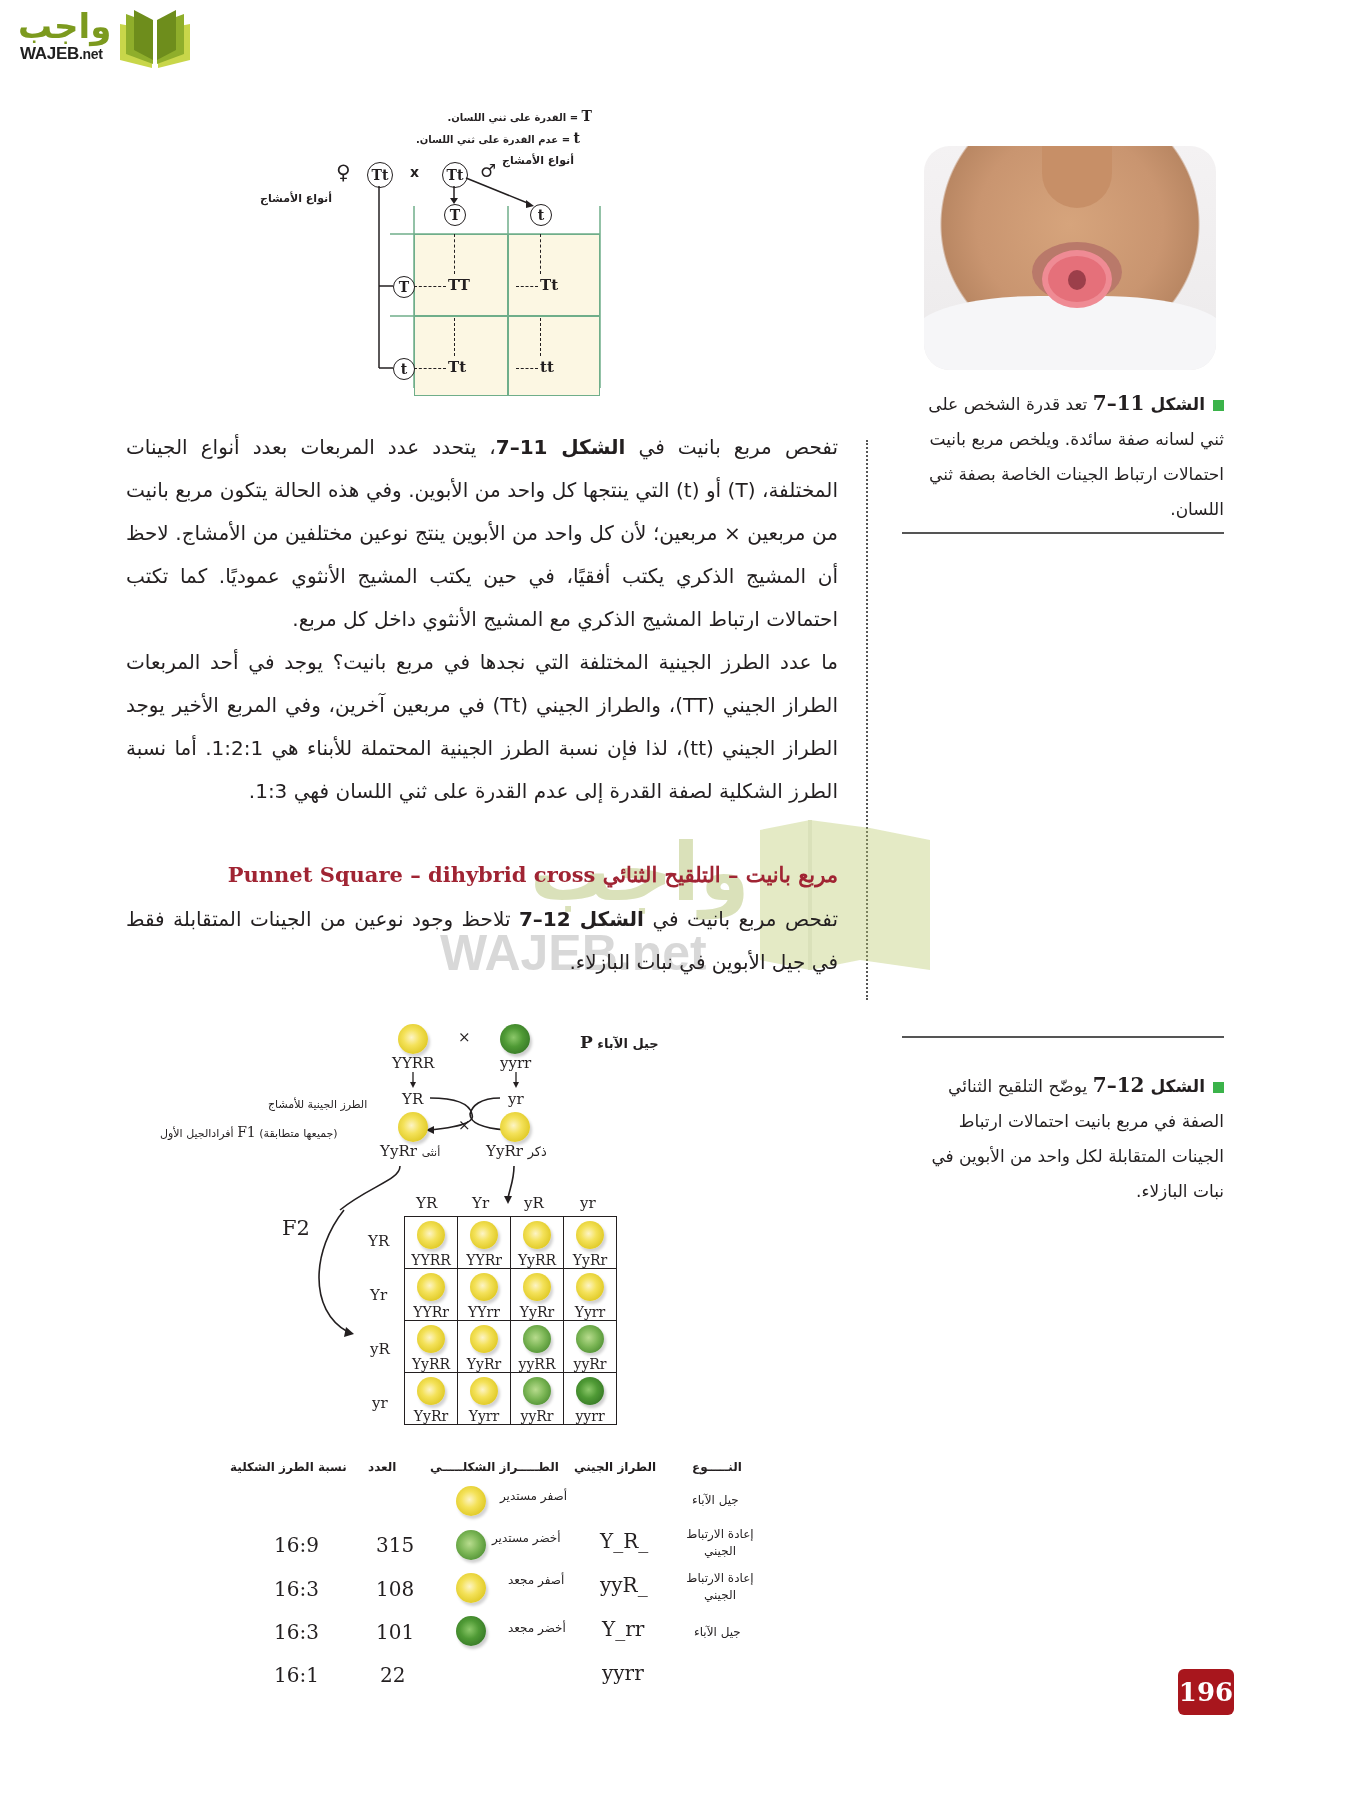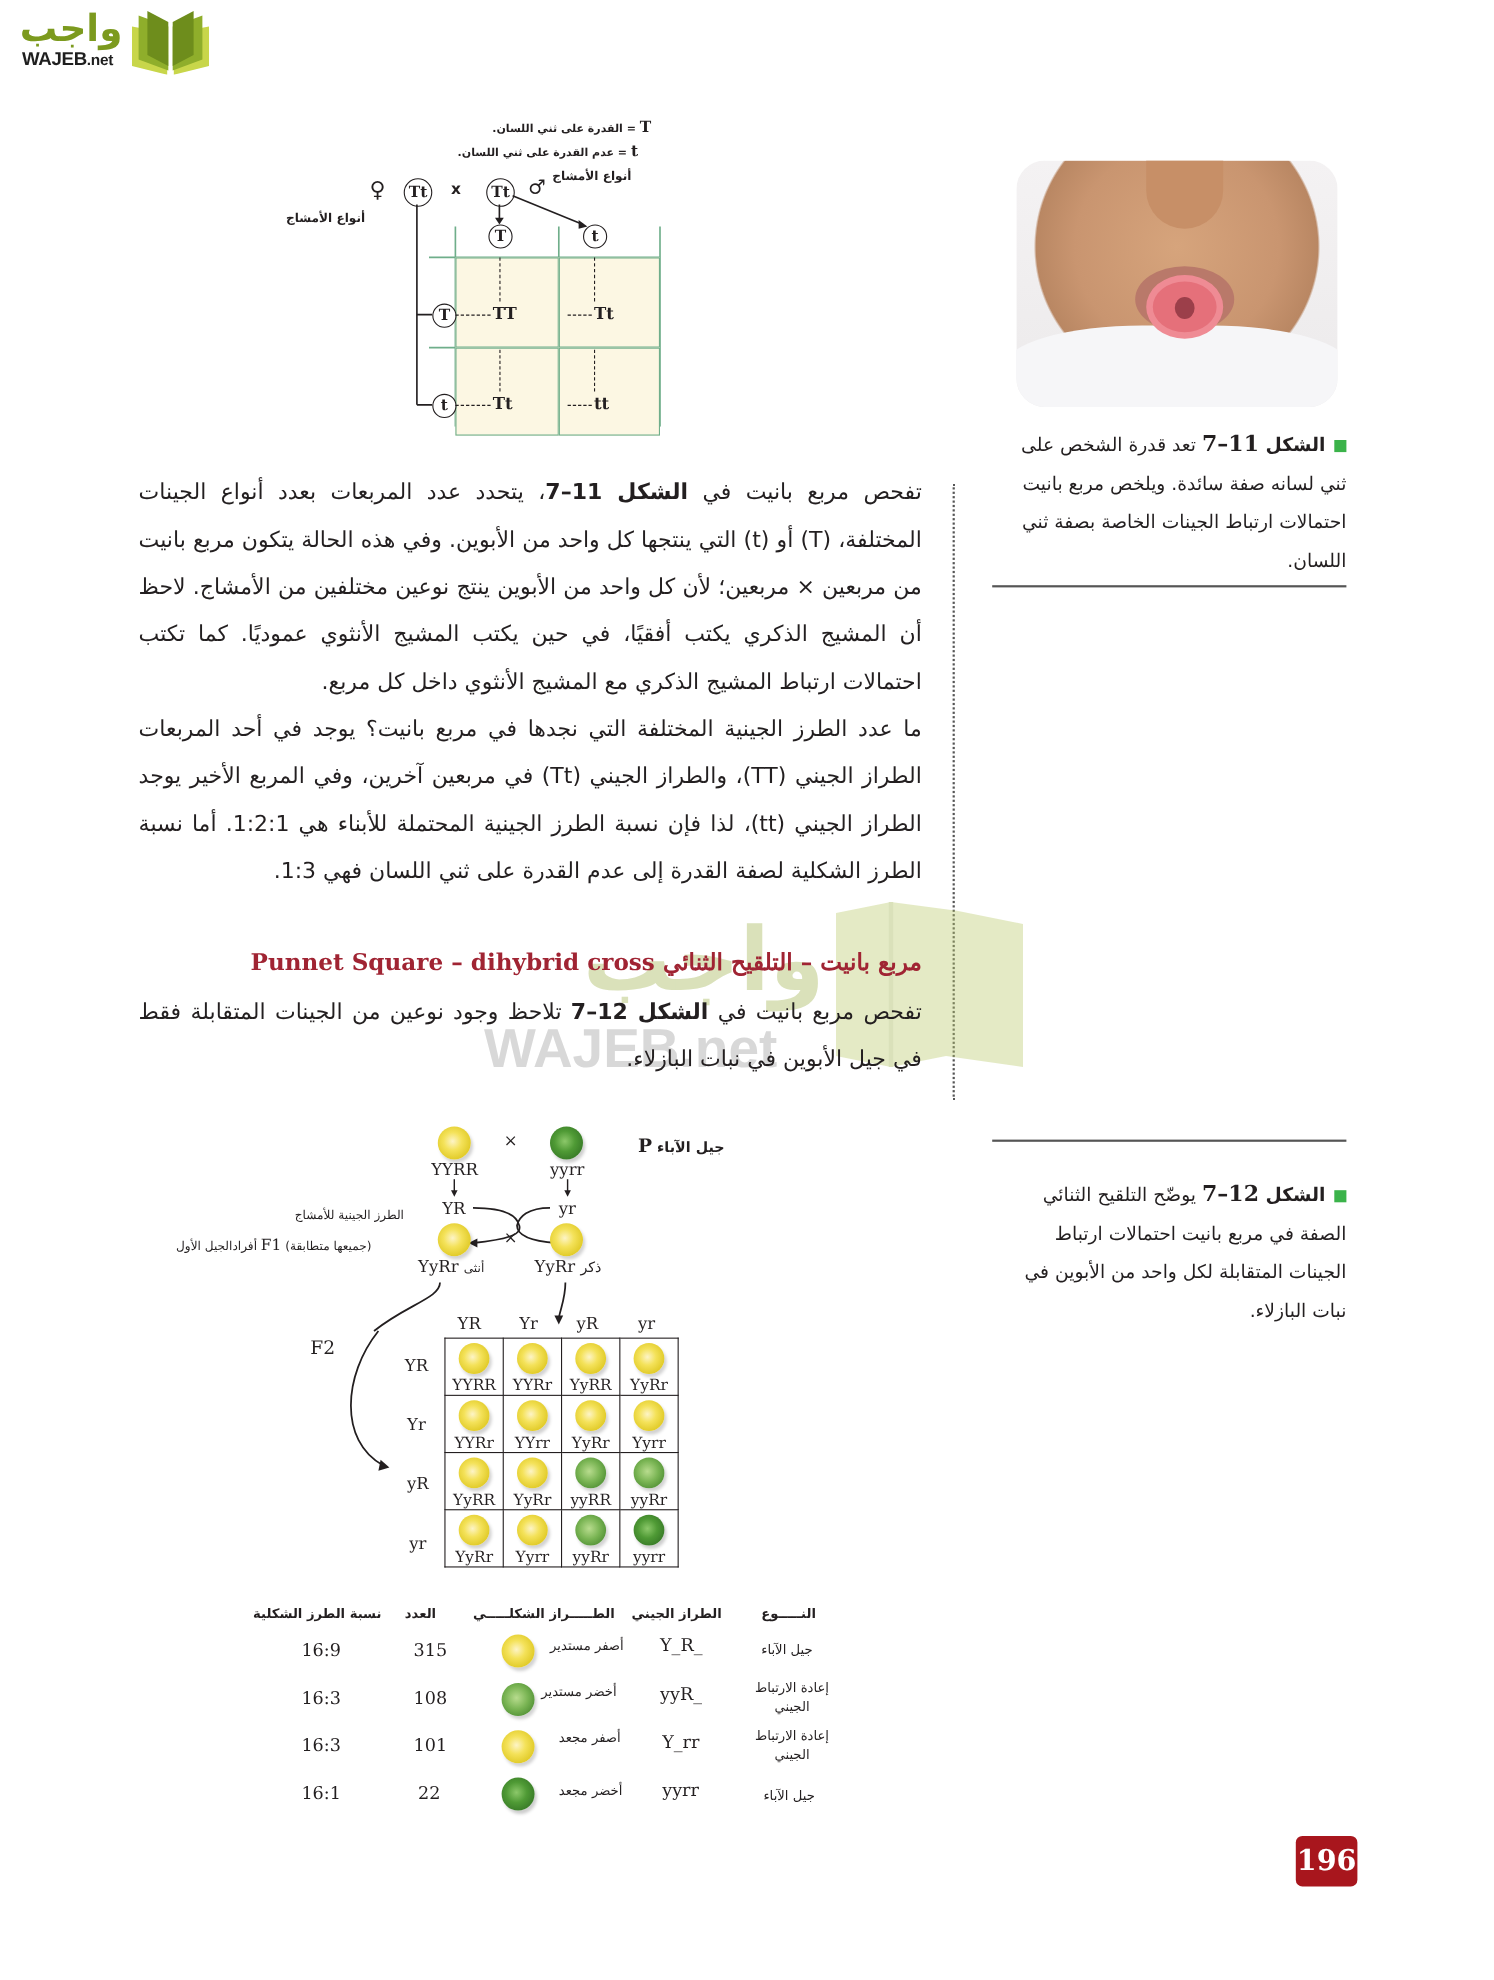--- a/index.html
+++ b/index.html
@@ -59,21 +59,21 @@
   .dtxt { position:absolute; font-family:"DejaVu Serif", serif; font-size:15px; color:#231f20; white-space:nowrap; }
   .dlbl { position:absolute; font-family:"DejaVu Sans", sans-serif; font-size:11px; font-weight:bold; direction:rtl; white-space:nowrap; }
   .punnett { position:absolute; left:404px; top:1216px; border-collapse:collapse; }
   .punnett td { width:52px; height:51px; border:1.5px solid #231f20; position:relative; padding:0; vertical-align:top; }
   .punnett td .pea { left:12px; top:4px; width:28px; height:28px; }
   .punnett td .cg { position:absolute; left:0; right:0; bottom:0; text-align:center; font-family:"DejaVu Serif", serif; font-size:14px; line-height:16px; }
 
   
   .rtable { position:absolute; left:230px; top:1460px; width:540px; }
   .rhead { position:absolute; top:0; font-family:"DejaVu Sans", sans-serif; font-size:12px; font-weight:bold; white-space:nowrap; direction:rtl; }
-  .rcell { position:absolute; font-family:"DejaVu Serif", serif; font-size:16px; white-space:nowrap; }
+  .rcell { position:absolute; font-family:"DejaVu Serif", serif; font-size:20px; white-space:nowrap;margin-top:43px; }
   .rlbl { position:absolute; font-family:"DejaVu Sans", sans-serif; font-size:12px; font-weight:bold; direction:rtl; text-align:center; line-height:17px; white-space:nowrap; }
 
   .pagenum { left:1178px; top:1669px; width:56px; height:46px; background:#a8161d; border-radius:6px; color:#fff; font-family:"DejaVu Serif", serif; font-weight:bold; font-size:26px; display:flex; align-items:center; justify-content:center; }
 </style>
 </head>
 <body>
 
 <div class="abs logo">
   <span class="logo-ar">واجب</span>
   <span class="logo-en"><span>WAJEB</span><span class="net">.net</span></span>
@@ -214,21 +214,21 @@
   <span class="dtxt" style="left:402px; top:1090px;">YR</span>
   <span class="dtxt" style="left:508px; top:1090px;">yr</span>
 
   <span class="dlbl" style="left:160px; top:1124px; font-weight:normal;"><span>(جميعها متطابقة)</span> <span style="font-family:'DejaVu Serif',serif; font-size:14px;">F1</span> <span>أفرادالجيل الأول</span></span>
   <div class="pea y" style="left:398px; top:1112px;"></div>
   <span class="dtxt" style="left:458px; top:1116px;">×</span>
   <div class="pea y" style="left:500px; top:1112px;"></div>
   <span class="dtxt" style="left:380px; top:1142px;"><span>YyRr</span> <span style="font-family:'DejaVu Sans',sans-serif; font-size:11px;">أنثى</span></span>
   <span class="dtxt" style="left:486px; top:1142px;"><span>YyRr</span> <span style="font-family:'DejaVu Sans',sans-serif; font-size:13px;">ذكر</span></span>
 
-  <span class="dtxt" style="left:282px; top:1216px; font-size:17px;">F2</span>
+  <span class="dtxt" style="left:282px; top:1216px; font-size:21px;">F2</span>
 
   <span class="dtxt" style="left:416px; top:1194px;">YR</span>
   <span class="dtxt" style="left:472px; top:1194px;">Yr</span>
   <span class="dtxt" style="left:524px; top:1194px;">yR</span>
   <span class="dtxt" style="left:580px; top:1194px;">yr</span>
 
   <span class="dtxt" style="left:368px; top:1232px;">YR</span>
   <span class="dtxt" style="left:370px; top:1286px;">Yr</span>
   <span class="dtxt" style="left:370px; top:1340px;">yR</span>
   <span class="dtxt" style="left:372px; top:1394px;">yr</span>

